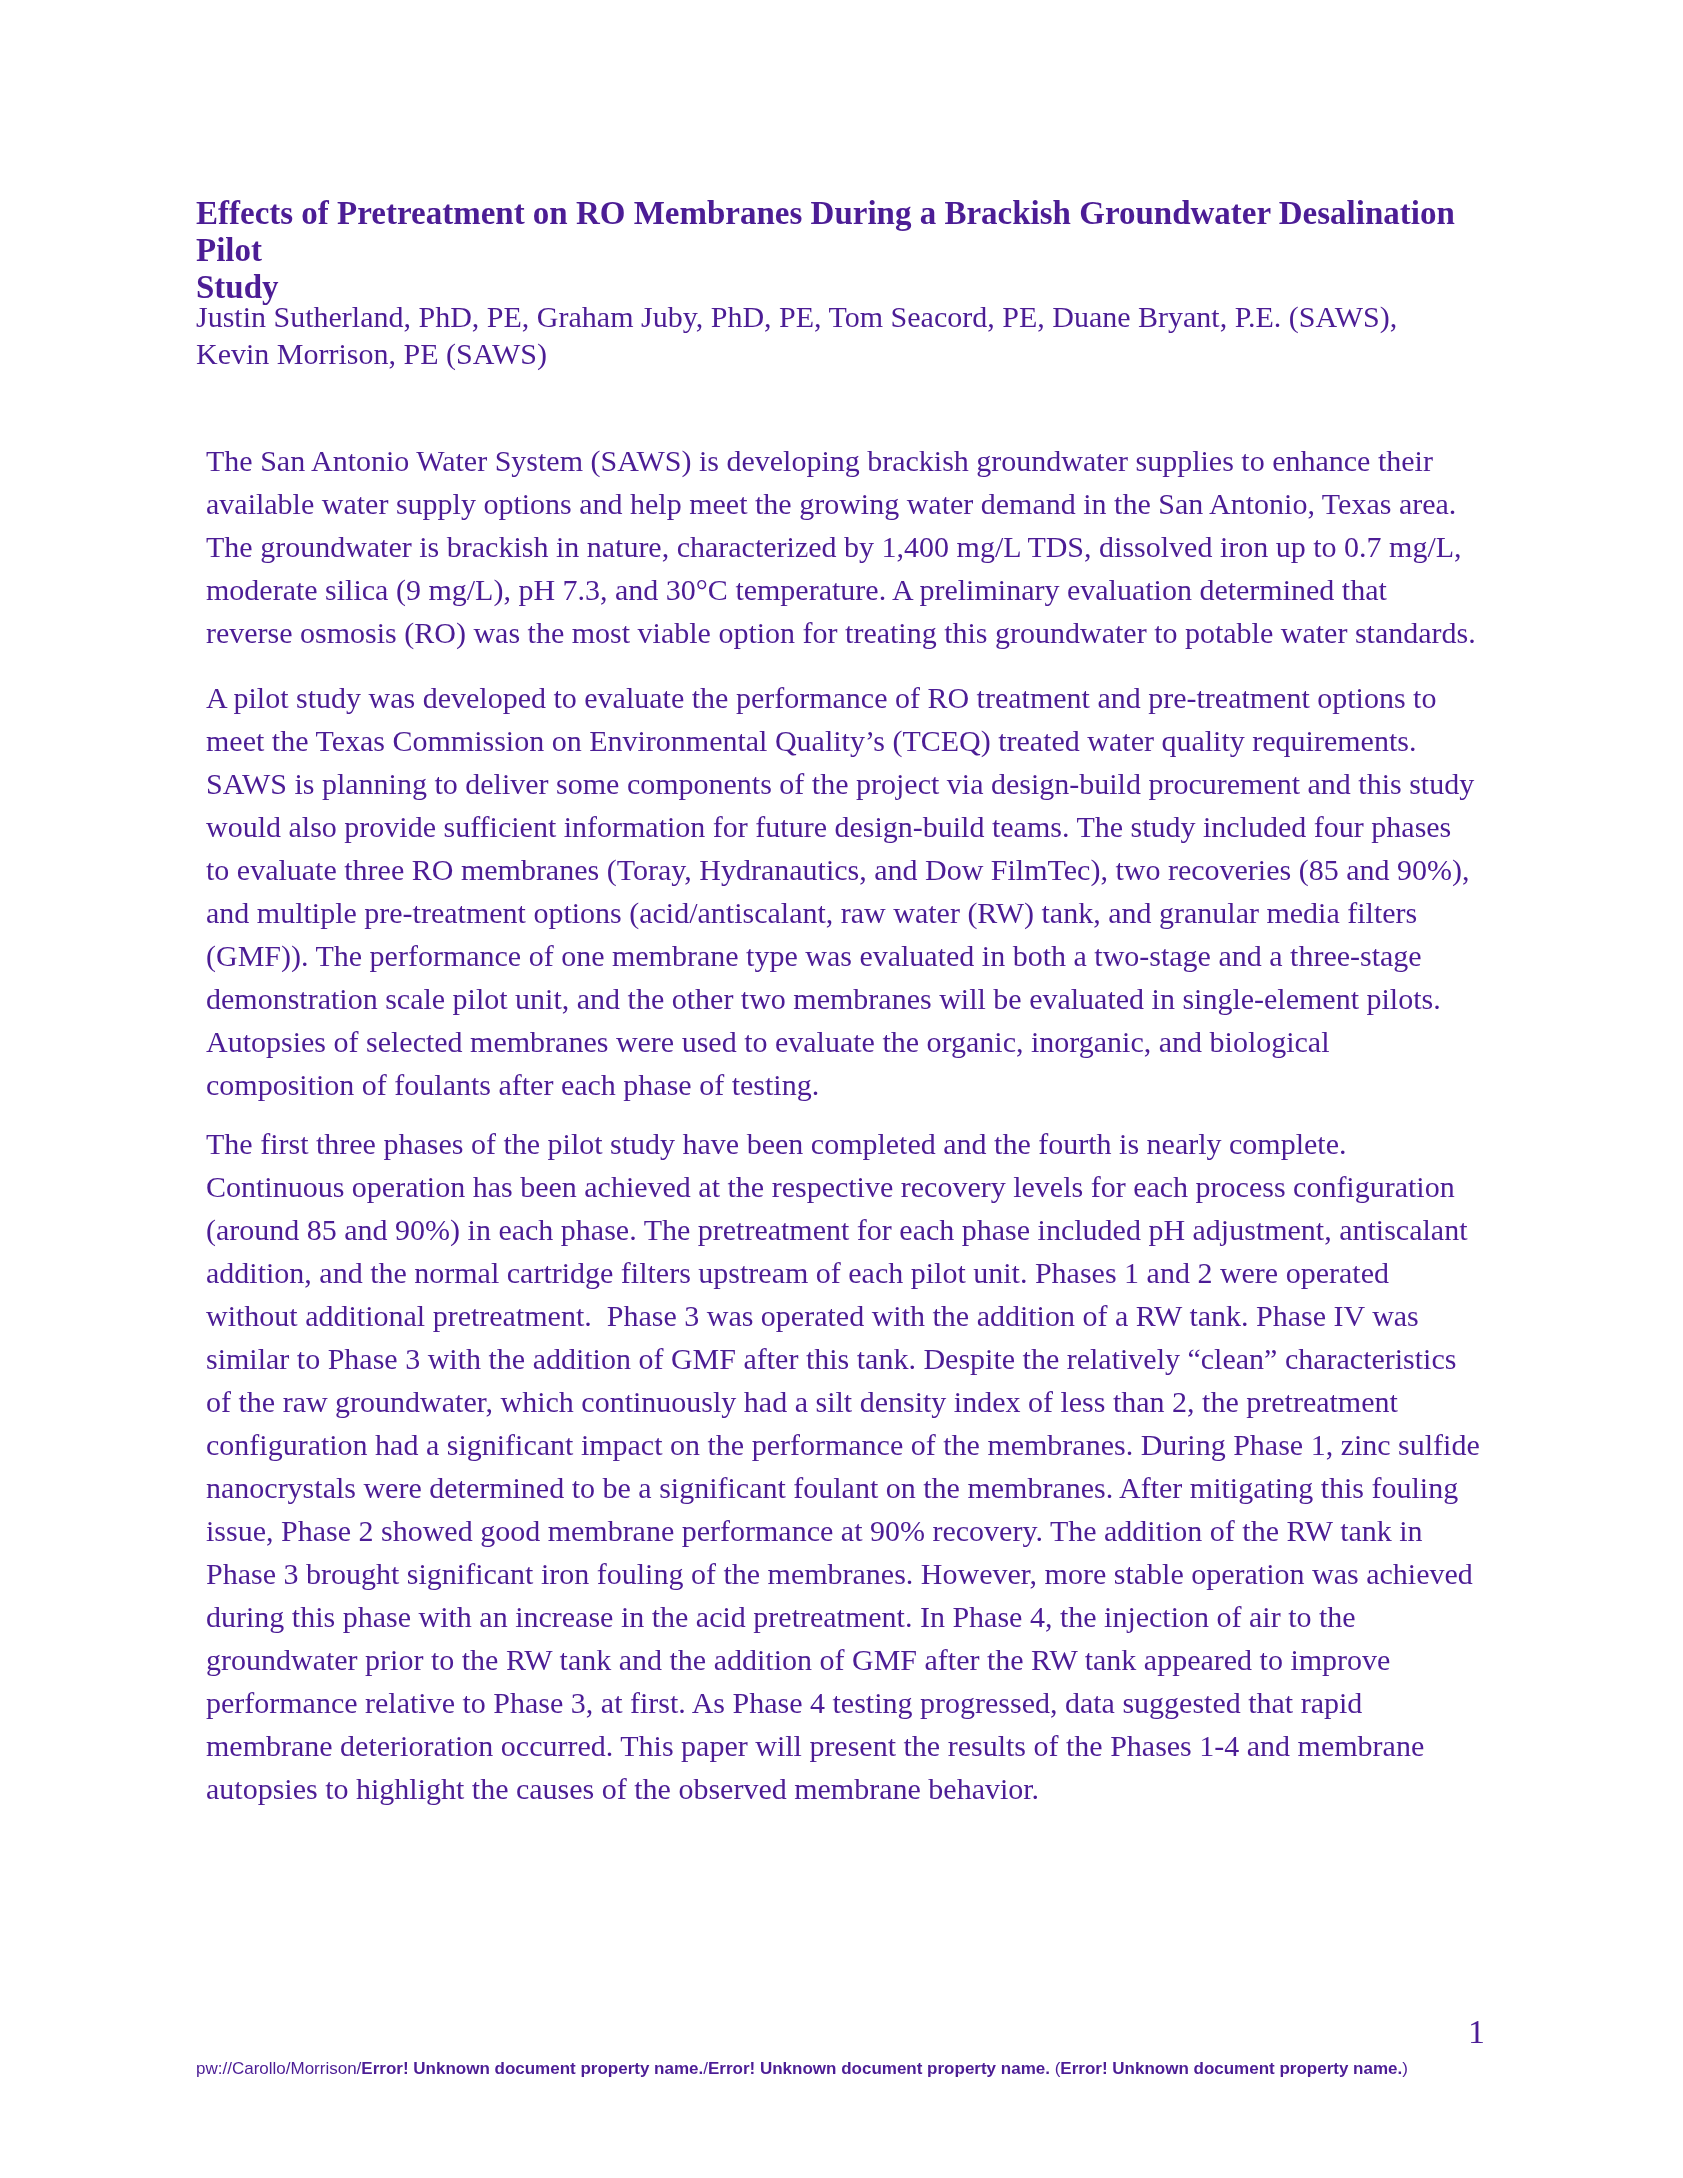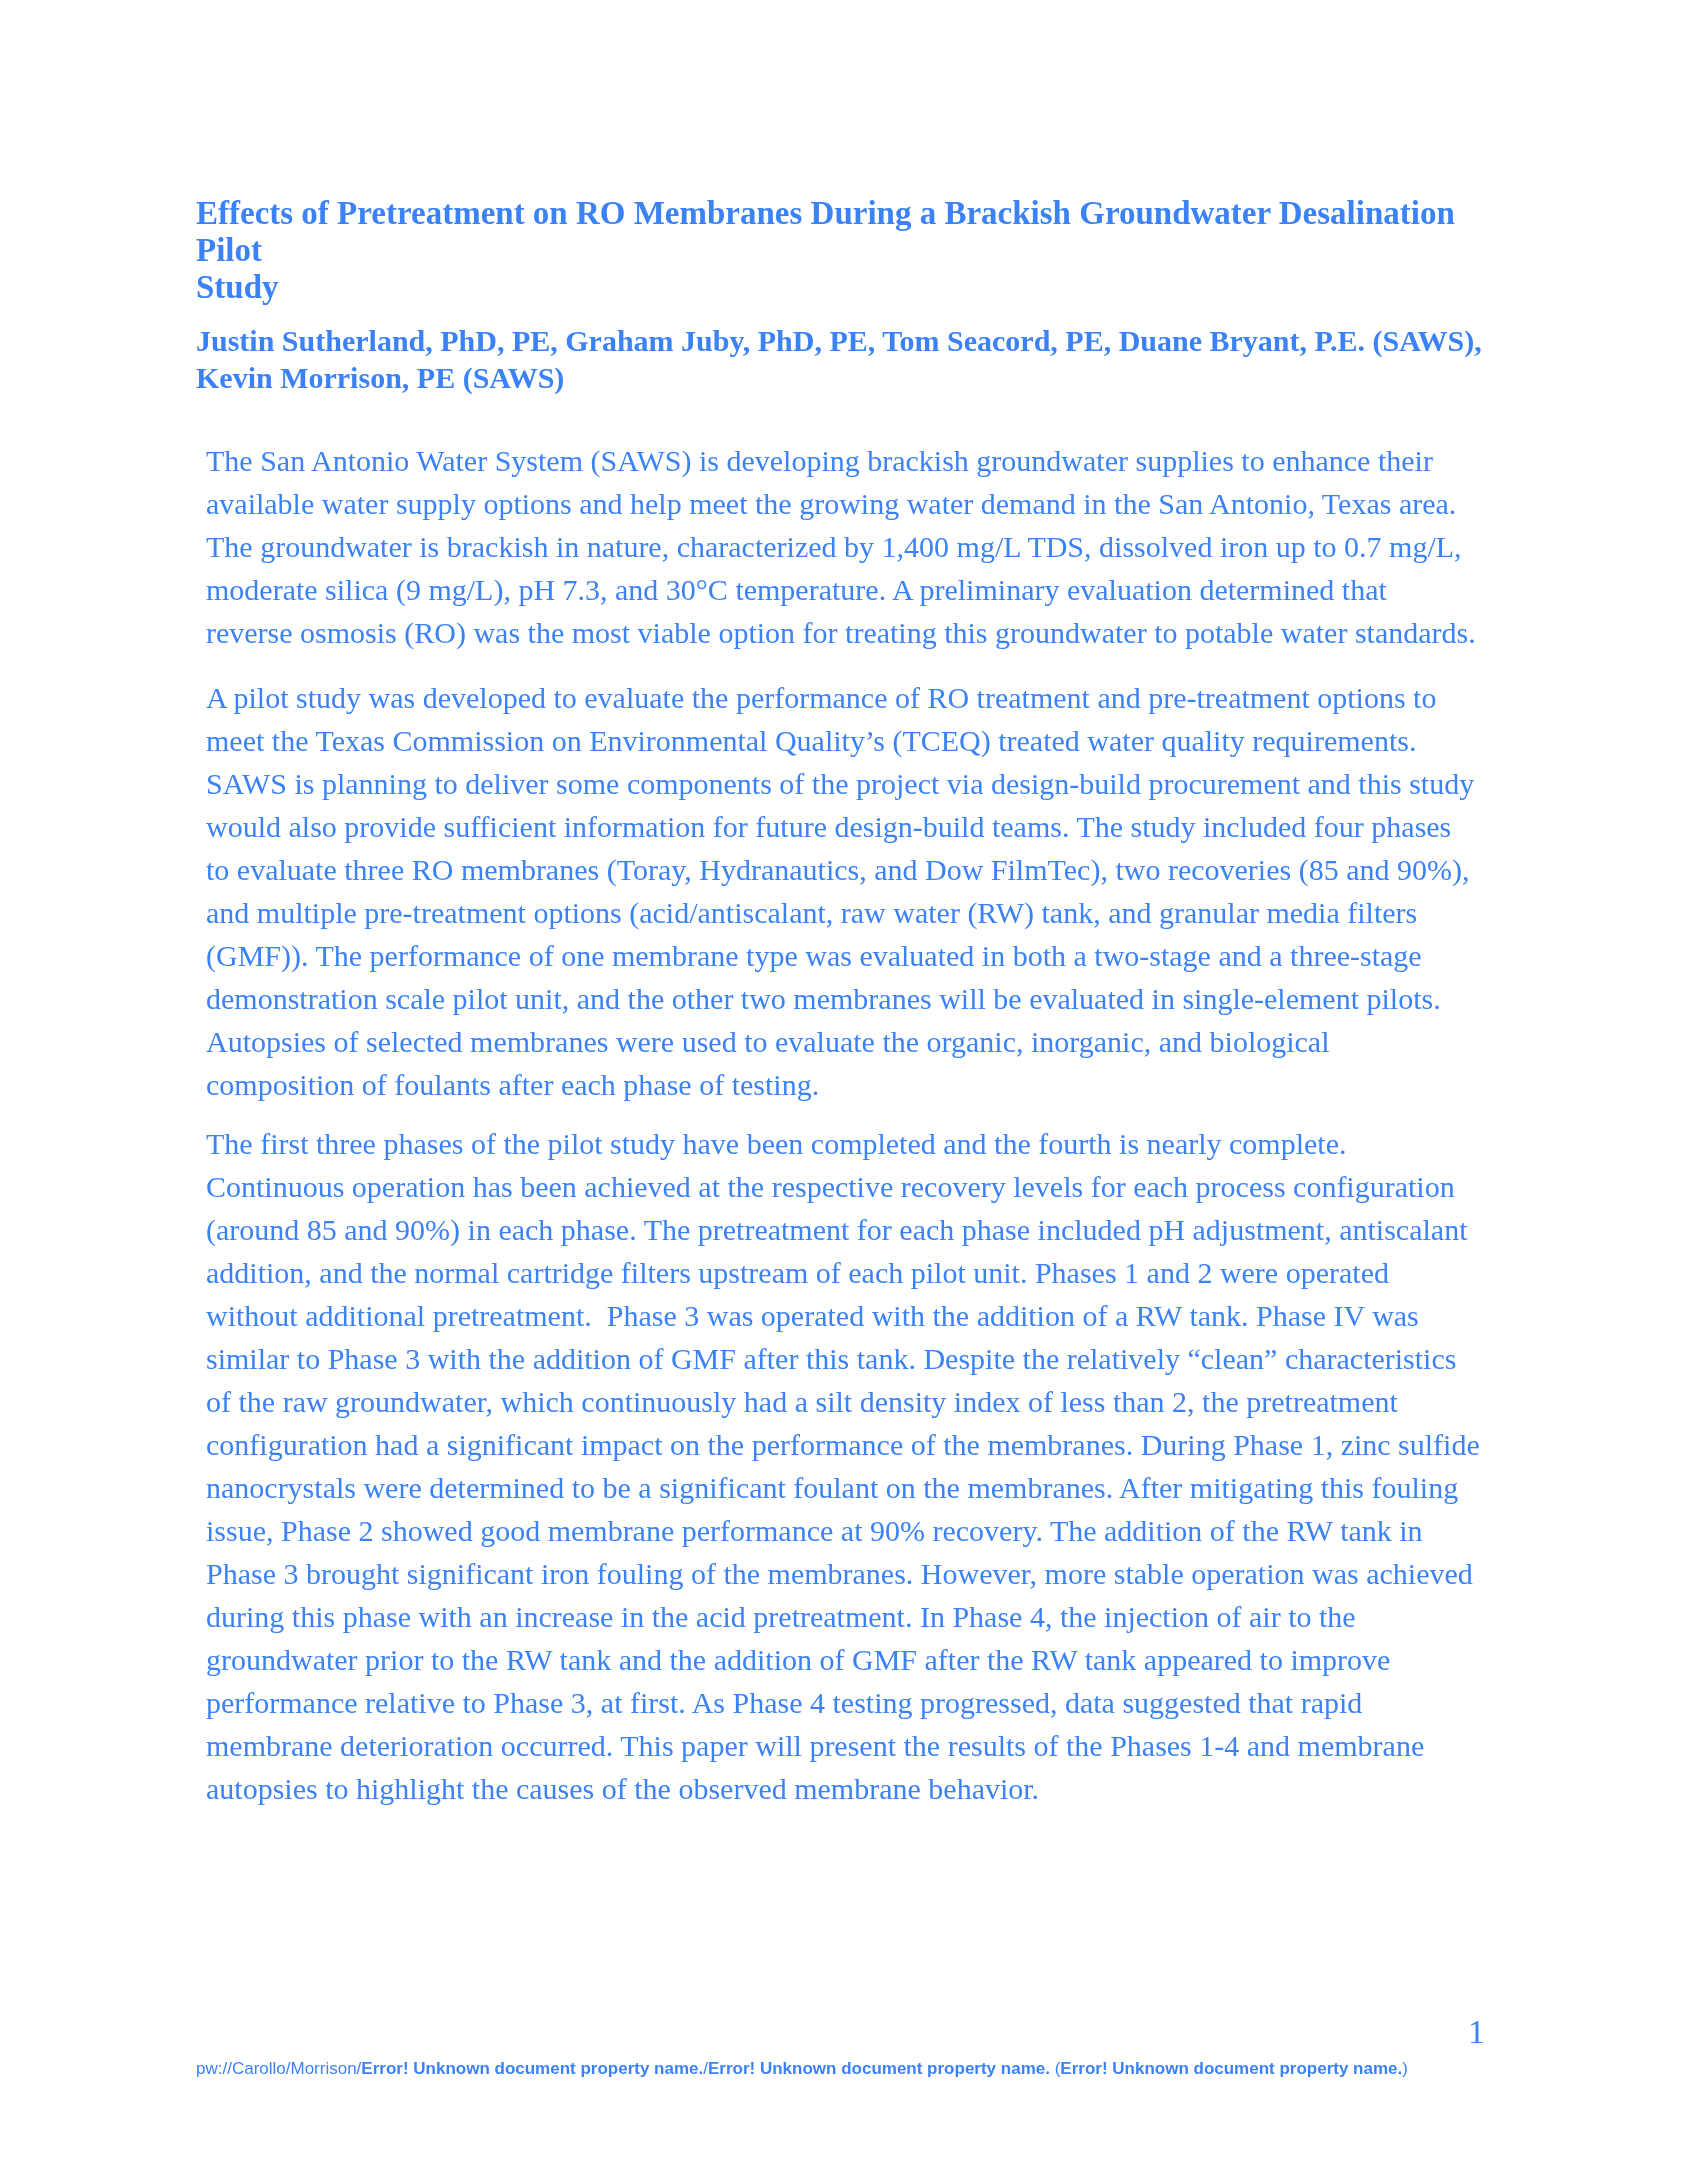--- a/index.html
+++ b/index.html
@@ -5,45 +5,44 @@
   html, body {
     margin: 0;
     padding: 0;
     background: #ffffff;
   }
   .page {
     position: relative;
     width: 1683px;
     height: 2178px;
     background: #ffffff;
-    color: #3b82f6;
+    color: #4c1d95;
     font-family: "Liberation Serif", "DejaVu Serif", serif;
     overflow: hidden;
   }
   .doc-title {
     position: absolute;
     left: 196px;
     top: 195px;
     width: 1317px;
     margin: 0;
     font-size: 33px;
     font-weight: bold;
     line-height: 37px;
     white-space: pre-line;
   }
   .doc-authors {
     position: absolute;
     left: 196px;
     top: 298px;
     width: 1317px;
     font-size: 30px;
-    font-weight: bold;
+    font-weight: normal;
     line-height: 37px;
     white-space: pre-line;
-    margin-top: 24px;
   }
   .doc-para {
     position: absolute;
     left: 196px;
     width: 1366px;
     margin: 10px;
     font-size: 30px;
     line-height: 43px;
     white-space: pre-wrap;
   }

